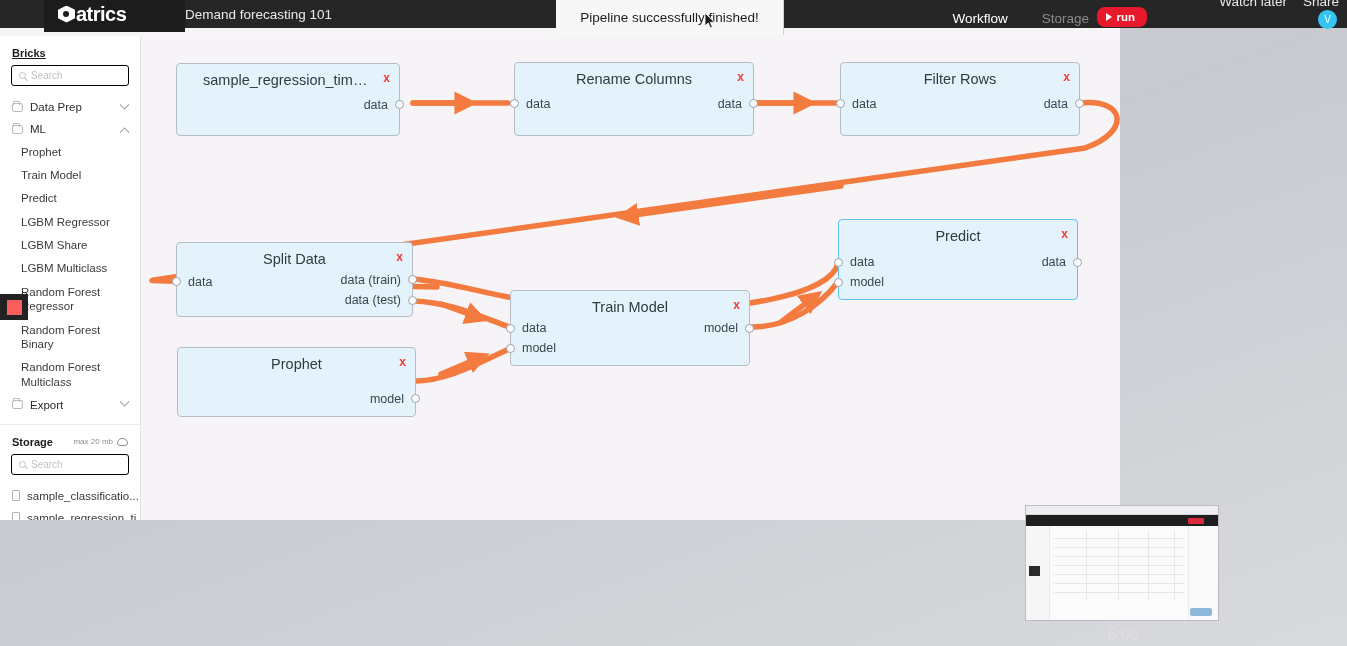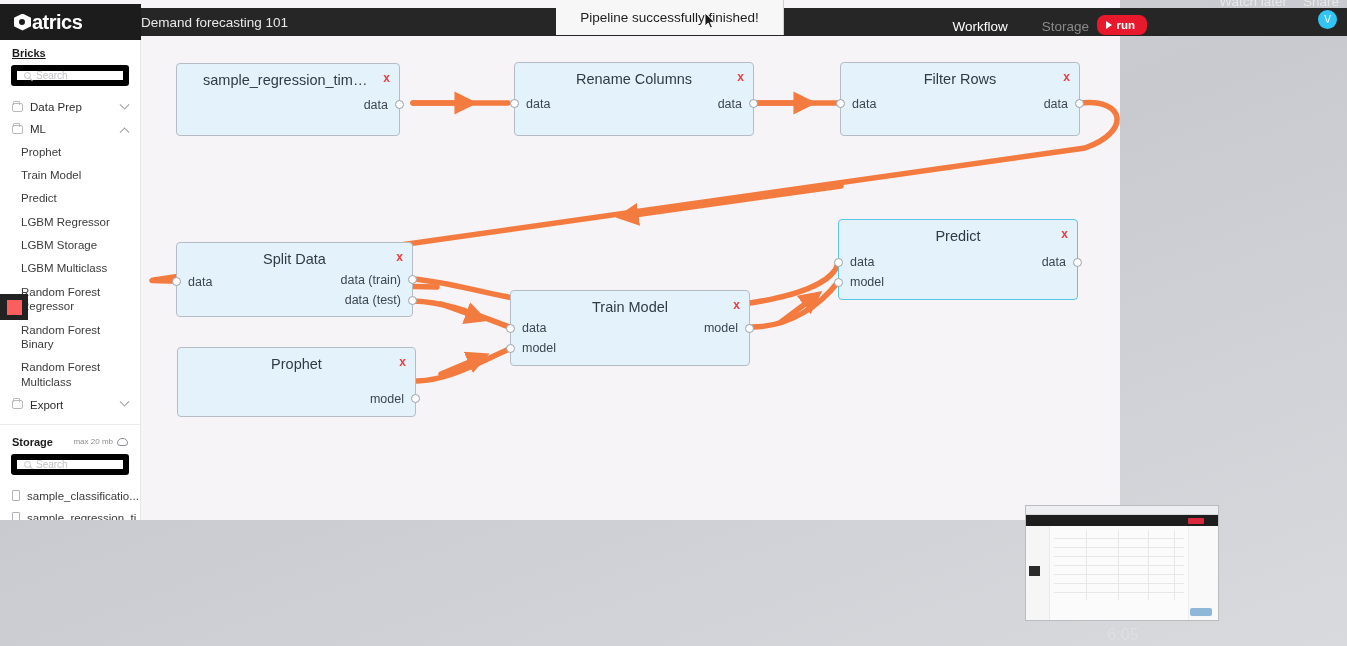--- a/index.html
+++ b/index.html
@@ -18,22 +18,22 @@
   }
 
   
   .app {
     position: absolute; left: 0; top: 0; width: 1120px; height: 520px;
     background: #f7f5f8; overflow: hidden;
   }
 
   
   .topbar {
-    position: absolute; left: 0; top: 8px; width: 1347px; height: 28px;
-    background: #262626; display: flex; align-items: center; z-index: 40;
+    position: absolute; left: 0; top: 0; width: 1347px; height: 28px;
+    background: #262626; display: flex; align-items: center; z-index: 40; padding-left: 44px;
   }
   .brand {
     width: 141px; height: 36px; background: #1c1c1c;
     display: flex; align-items: center; padding-left: 14px; gap: 2px;
   }
   .brand-mark {
     width: 17px; height: 17px; background: #fff;
     clip-path: polygon(50% 0,100% 25%,100% 75%,50% 100%,0 75%,0 25%);
     position: relative;
   }
@@ -85,21 +85,21 @@
   }
 
   
   .sidebar {
     position: absolute; left: 0; top: 36px; width: 141px; height: 484px;
     background: #fff; border-right: 1px solid #e6e6e8;
     font-size: 11.5px; color: #333; overflow: hidden;
   }
   .sb-title { font-size: 11px; font-weight: 700; color: #1b1b1b; padding: 11px 12px 6px; text-decoration: underline; }
   .sb-search {
-    margin: 0 11px 10px; height: 21px; border: 6px solid #000000;
+    margin: 0 11px 10px; height: 21px; border: 1px solid #000000;
     border-radius: 3px; display: flex; align-items: center; gap: 5px;
     padding: 0 7px; color: #c2c2c6; font-size: 10px;
   }
   .mag { width: 7px; height: 7px; border: 1.2px solid #c2c2c6; border-radius: 50%; position: relative; flex: none;}
   .mag::after{content:"";position:absolute;right:-3px;bottom:-2px;width:4px;height:1.2px;background:#c2c2c6;transform:rotate(45deg);}
   .sb-group {
     display: flex; align-items: center; gap: 7px; padding: 5px 12px;
     font-size: 11.5px; color: #2b2b2b;
   }
   .folder {
@@ -206,21 +206,21 @@
       <div class="sb-group">
         <span class="folder"></span>
         <span>ML</span>
         <span class="chev up"></span>
       </div>
 
       <div class="sb-item">Prophet</div>
       <div class="sb-item">Train Model</div>
       <div class="sb-item">Predict</div>
       <div class="sb-item">LGBM Regressor</div>
-      <div class="sb-item">LGBM Storage</div>
+      <div class="sb-item">LGBM Share</div>
       <div class="sb-item">LGBM Multiclass</div>
       <div class="sb-item">Random Forest Regressor</div>
       <div class="sb-item">Random Forest Binary</div>
       <div class="sb-item">Random Forest Multiclass</div>
 
       <div class="sb-group">
         <span class="folder"></span>
         <span>Export</span>
         <span class="chev down"></span>
       </div>

